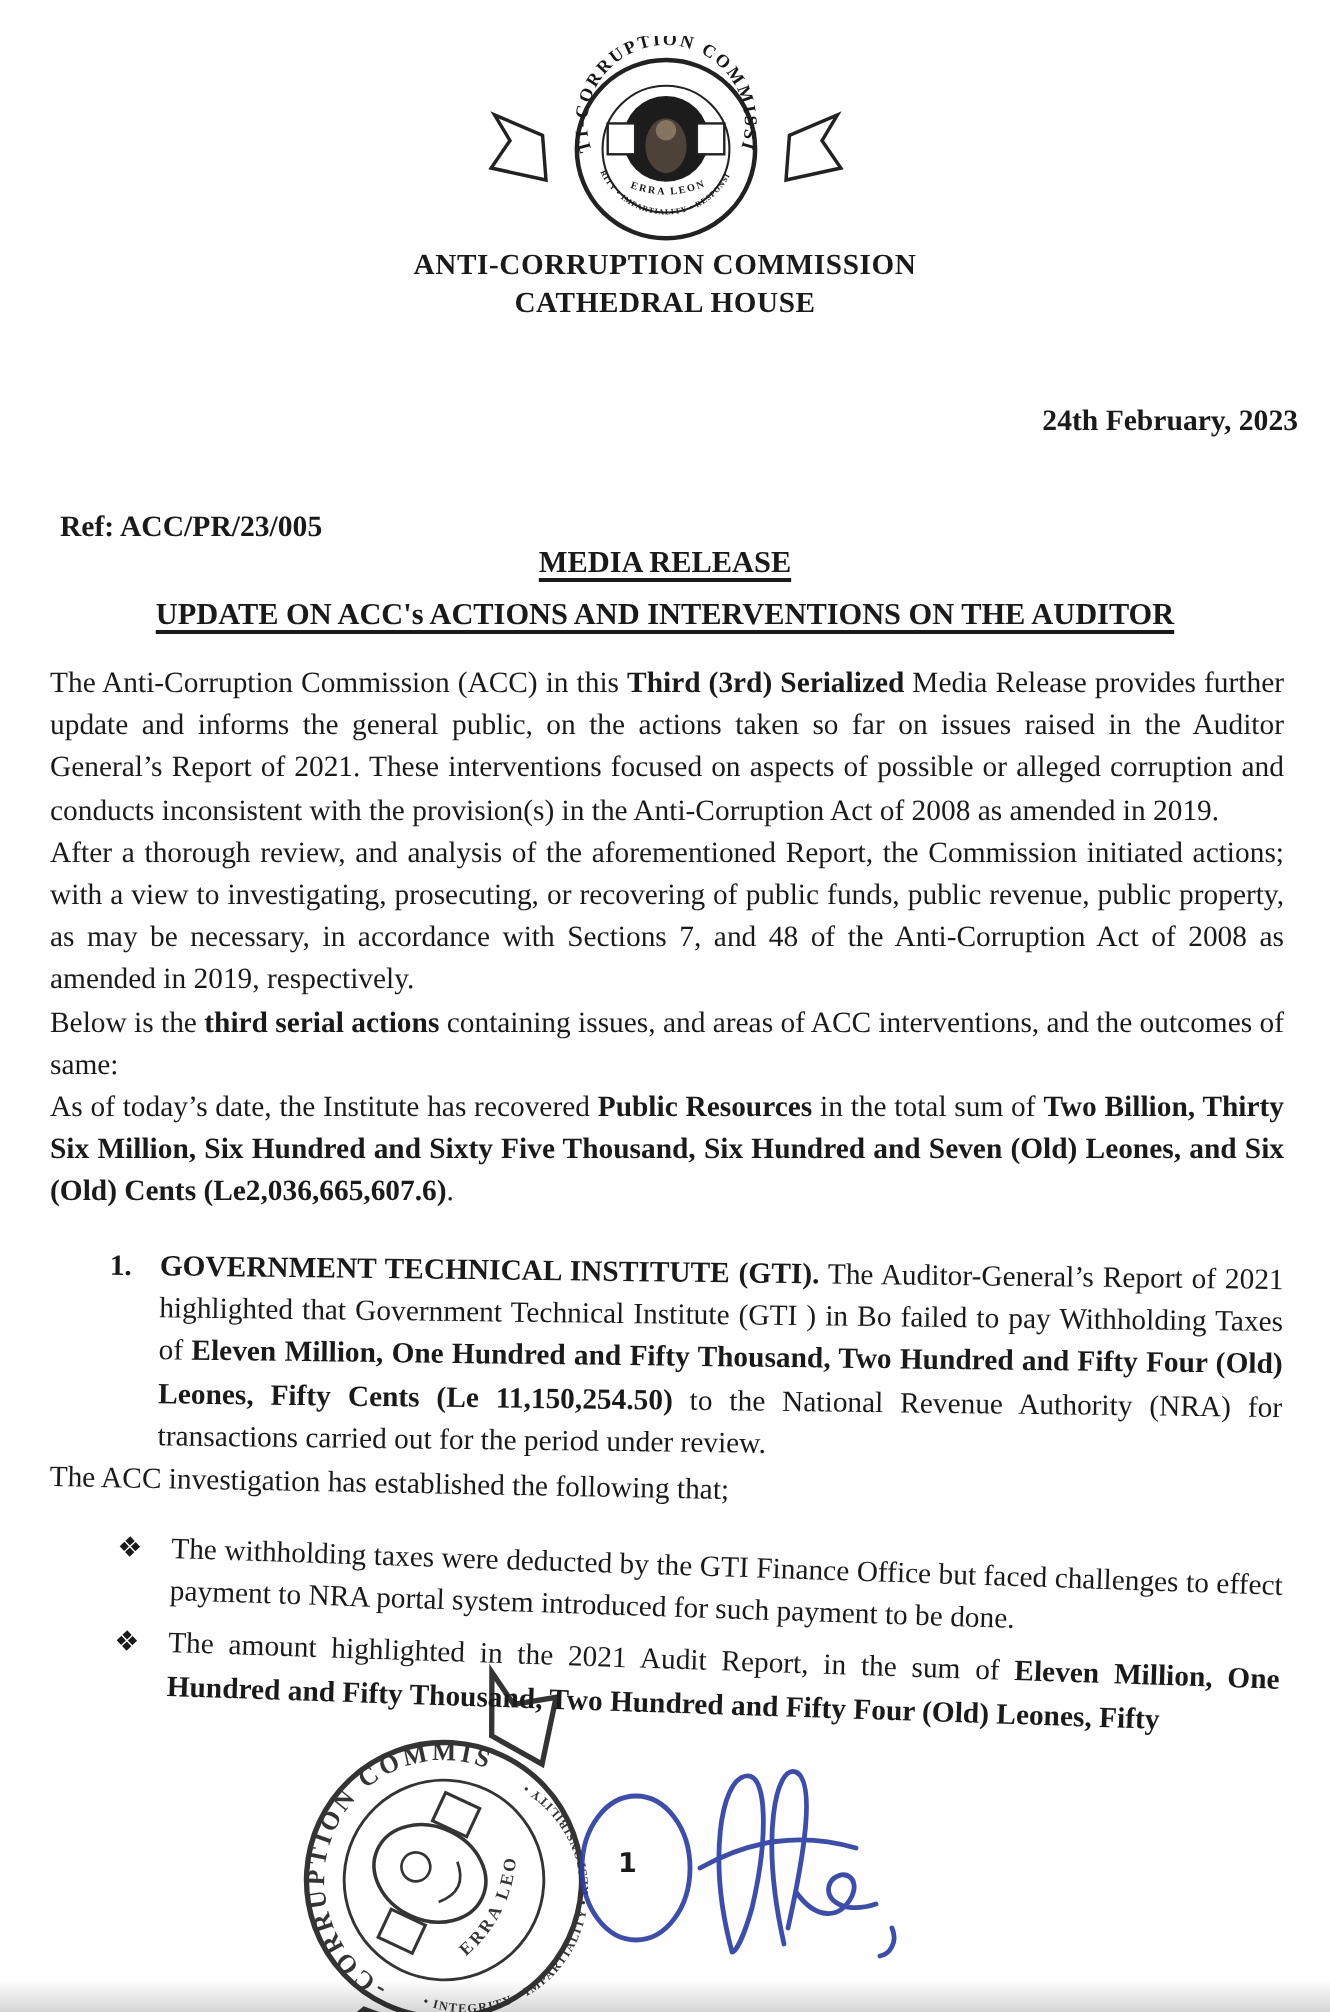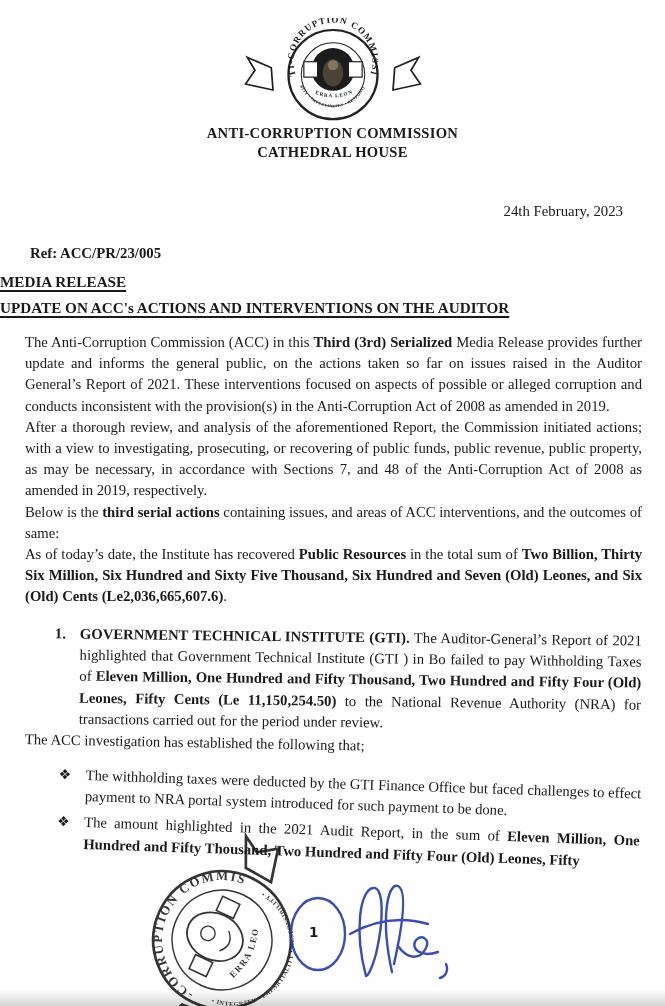--- a/index.html
+++ b/index.html
@@ -10,23 +10,23 @@
     color:#1a1a1a;
   }
   .page::after{
     content:""; position:absolute; left:0; right:0; bottom:0; height:16px;
     background:linear-gradient(to bottom, rgba(0,0,0,0) 0%, rgba(0,0,0,0.16) 100%);
     pointer-events:none;
   }
   .logo-wrap{ position:absolute; top:18px; left:50%; transform:translateX(-50%); width:190px; height:104px; }
   .letterhead{ position:absolute; top:124px; left:0; right:0; text-align:center;
     font-weight:bold; font-size:14.6px; line-height:18.6px; letter-spacing:.3px; }
-  .doc-date{ position:absolute; top:203px; right:42px; font-weight:normal; font-size:14.8px; }
-  .ref-line{ position:absolute; top:245px; left:30px; font-weight:bold; font-size:14.8px; }
-  .title-block{ position:absolute; top:269px; left:0; right:0; text-align:left;
+  .doc-date{ position:absolute; top:203px; right:16px; font-weight:bold; font-size:14.8px; }
+  .ref-line{ position:absolute; top:256px; left:30px; font-weight:bold; font-size:14.8px; }
+  .title-block{ position:absolute; top:269px; left:0; right:0; text-align:center;
     font-weight:bold; font-size:15.2px; line-height:26px; }
   .title-block .u{ text-decoration:underline; text-underline-offset:3px; text-decoration-thickness:1.5px; }
   .content{ position:absolute; top:332px; left:25px; width:617px; font-size:14.7px; line-height:21.2px; }
   .content p{ margin:0; text-align:justify; }
   .b{ font-weight:bold; }
   .num-item{ display:flex; margin-top:15px; padding-left:30px; transform:rotate(0.7deg); transform-origin:left top; }
   .num-item .num{ width:25px; font-weight:bold; flex:0 0 auto; }
   .num-item .num-text{ flex:1 1 auto; text-align:justify; }
   .intro-line{ margin-top:2px; transform:rotate(1.1deg); transform-origin:left top; }
   ul.bullets{ list-style:none; margin:13px 0 0 0; padding:0 0 0 34px;

